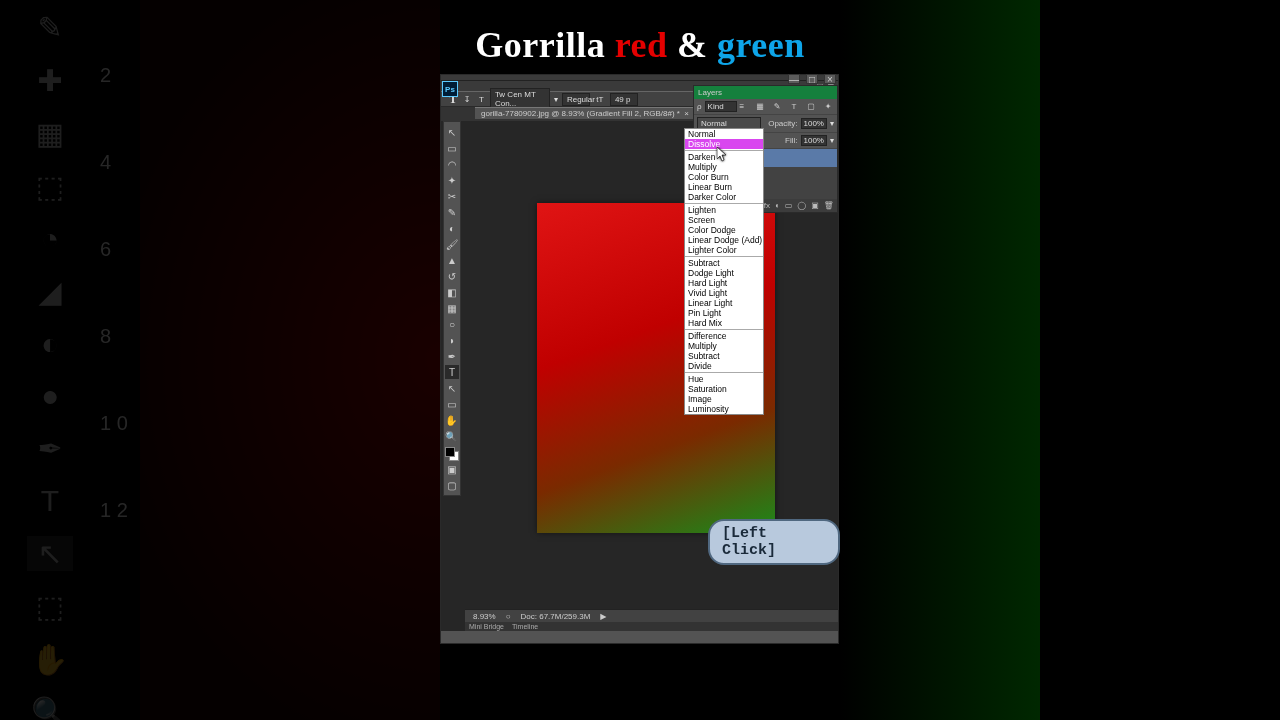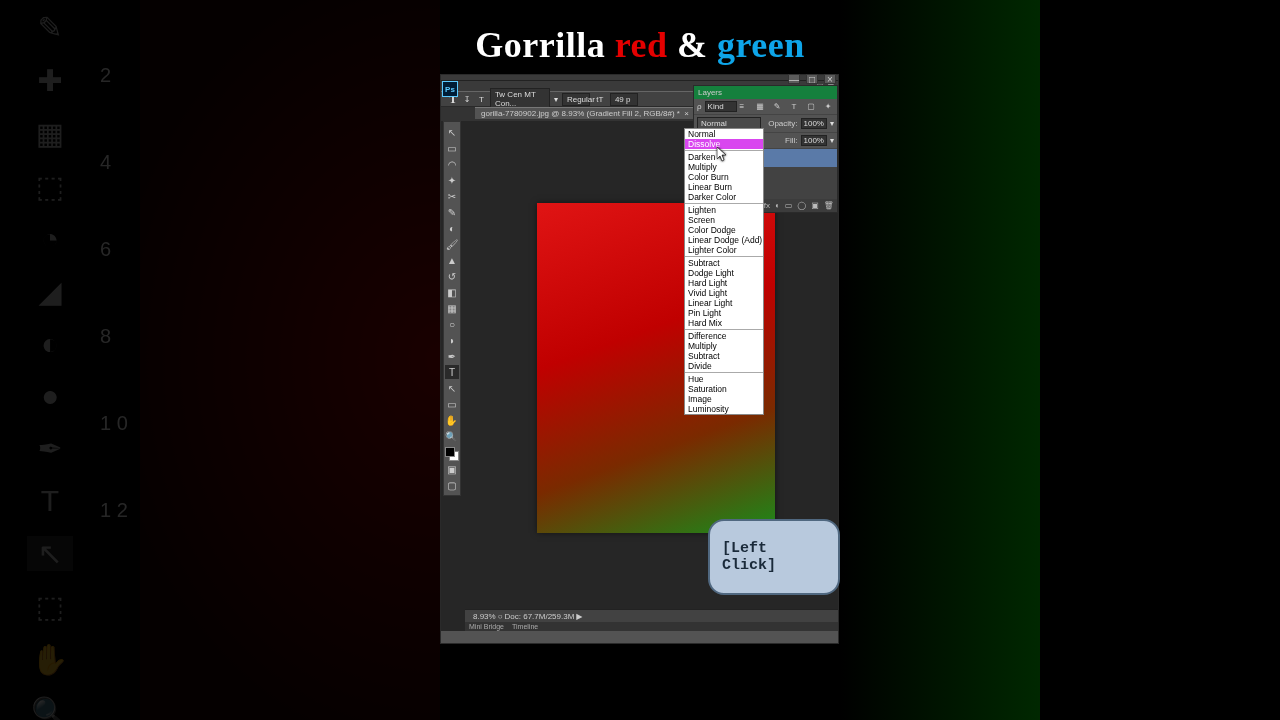--- a/index.html
+++ b/index.html
@@ -191,37 +191,37 @@
 
   .cursor {
     position:absolute; left:276px; top:26px; z-index:45;
     width:12px; height:16px;
   }
   .cursor svg { width:12px; height:16px; filter: drop-shadow(0 0 1px #000);}
 
   .status {
     position:absolute; left:24px; right:0; bottom:9px; height:13px;
     background:#424242; border-top:1px solid #222;
-    display:flex; align-items:center; gap:2px;
+    display:flex; align-items:center; gap:10px;
     font-size:8px; color:#ccc; padding-left:8px;
   }
   .status .play { color:#ccc; }
 
   .panel-tabs {
     position:absolute; left:24px; right:0; bottom:0; height:9px;
     background:#333; font-size:7px; color:#aaa;
     display:flex; align-items:center; gap:8px; padding-left:4px;
   }
 
   .leftclick-pill {
     position:absolute; left:268px; top:519px;
     background:#b8c9dd;
     border:2px solid #506880;
     border-radius:16px;
-    padding:19px 12px;
+    padding:4px 12px;
     font-family: "Courier New", monospace;
     font-size:15px; font-weight:bold;
     color:#1a2a3a;
     z-index:60;
   }
 
   .kind-icons { display:flex; gap:5px; margin-left:auto;}
   .kind-icons span{ color:#ccc; font-size:8px;}
   .ic { width:12px; display:inline-block; text-align:center;}
 </style>

